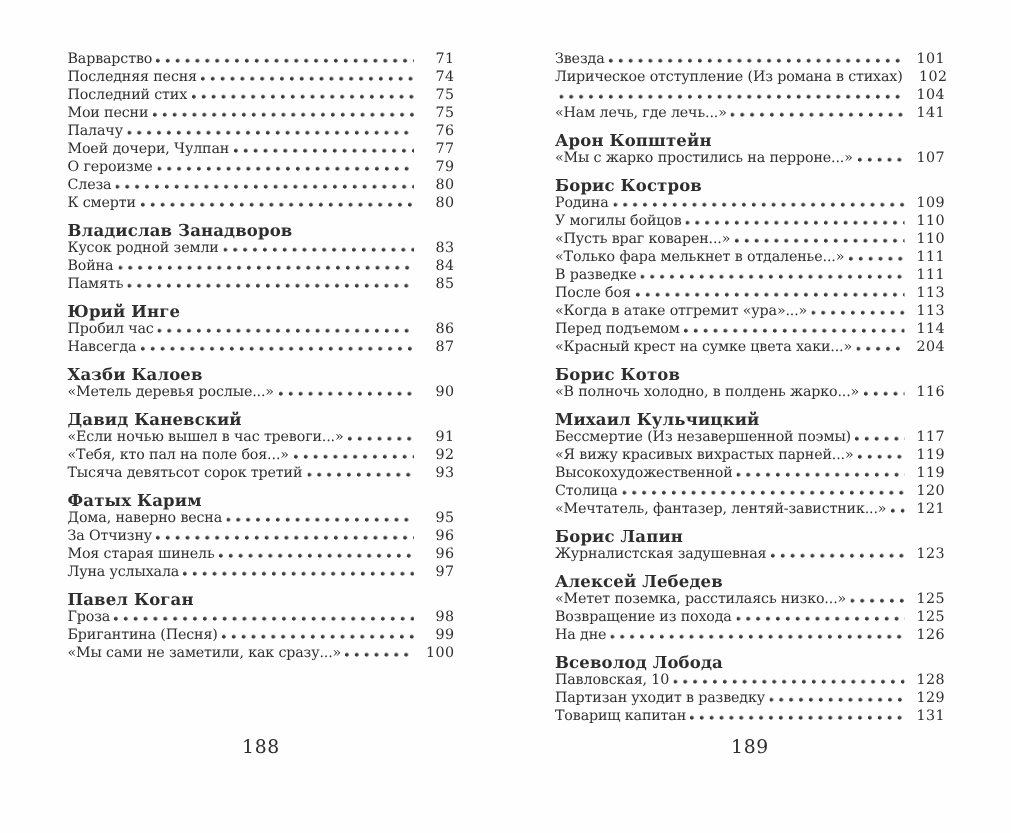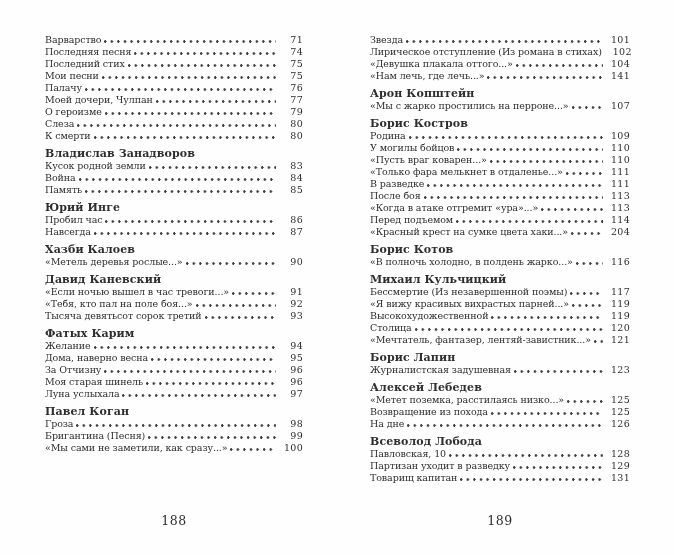--- a/index.html
+++ b/index.html
@@ -54,21 +54,21 @@
     background-position: left bottom;
   }
   .pg {
     flex: 0 0 auto;
     min-width: 22px;
     text-align: right;
     letter-spacing: 0.3px;
   }
   .folio {
     position: absolute;
-    top: 513px;
+    top: 490px;
     font-size: 12.5px;
     letter-spacing: 0.5px;
     text-align: center;
   }
   .folio.left  { left: 45px;  width: 258px; }
   .folio.right { left: 370px; width: 260px; }
 </style>
 </head>
 <body>
 
@@ -176,25 +176,20 @@
           </div>
           <div class="entry">
             <span class="title">Тысяча девятьсот сорок третий</span>
             <span class="dots"></span>
             <span class="pg">93</span>
           </div>
         </div>
         <div class="section">
           <div class="author">Фатых Карим</div>
           <div class="entry">
-            <span class="title">Желание</span>
-            <span class="dots"></span>
-            <span class="pg">94</span>
-          </div>
-          <div class="entry">
             <span class="title">Дома, наверно весна</span>
             <span class="dots"></span>
             <span class="pg">95</span>
           </div>
           <div class="entry">
             <span class="title">За Отчизну</span>
             <span class="dots"></span>
             <span class="pg">96</span>
           </div>
           <div class="entry">
@@ -236,21 +231,20 @@
             <span class="title">Звезда</span>
             <span class="dots"></span>
             <span class="pg">101</span>
           </div>
           <div class="entry">
             <span class="title">Лирическое отступление (Из романа в стихах)</span>
             <span class="dots"></span>
             <span class="pg">102</span>
           </div>
           <div class="entry">
-            <span class="title">«Девушка плакала оттого...»</span>
             <span class="dots"></span>
             <span class="pg">104</span>
           </div>
           <div class="entry">
             <span class="title">«Нам лечь, где лечь...»</span>
             <span class="dots"></span>
             <span class="pg">141</span>
           </div>
         </div>
         <div class="section">

